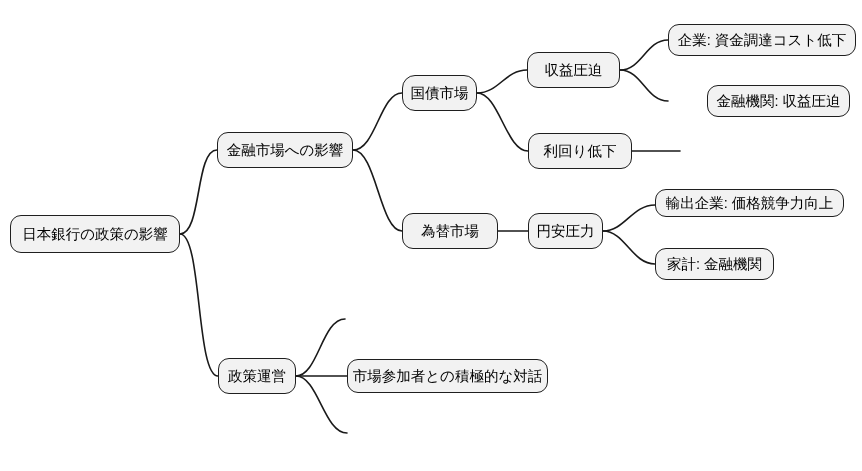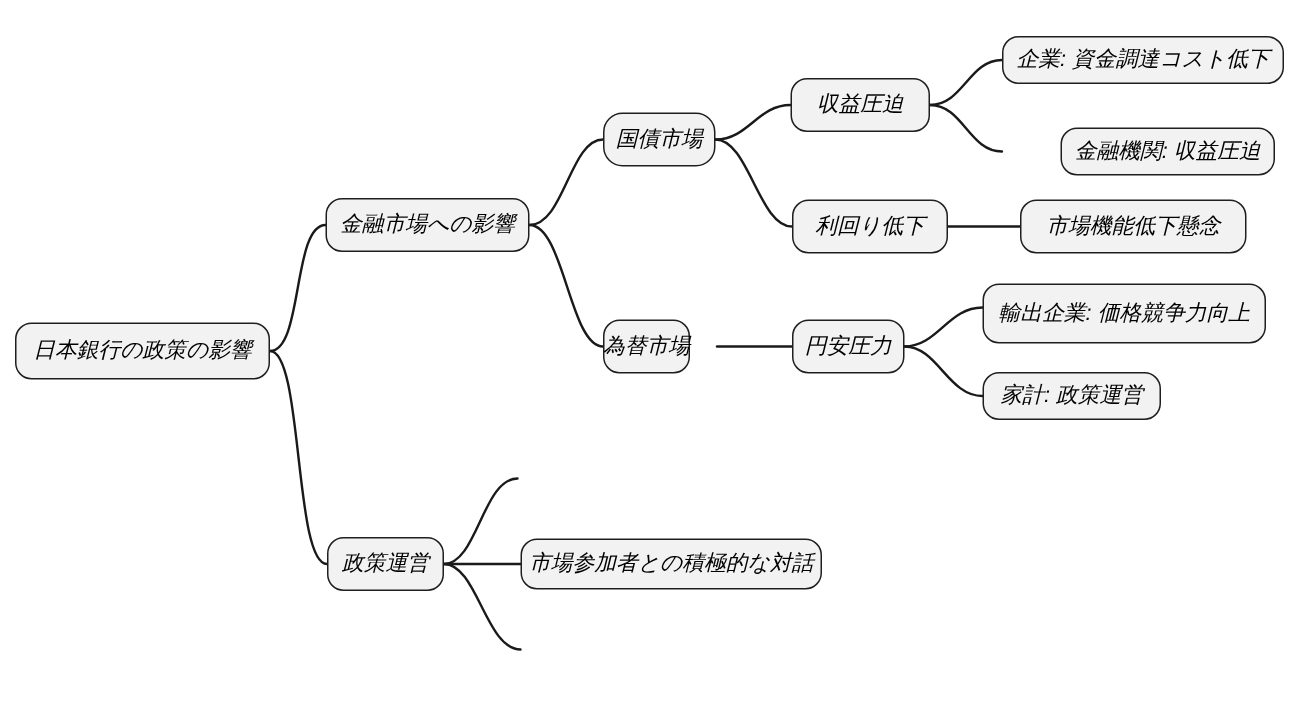--- a/index.html
+++ b/index.html
@@ -35,21 +35,20 @@
     border: 1.6px solid #1f1f1f;
     border-radius: 11px;
     display: flex;
     align-items: center;
     justify-content: center;
     font-size: 14.5px;
     color: #000000;
     white-space: nowrap;
     text-align: center;
     line-height: 1;
-    font-style: italic;
   }
 </style>
 </head>
 <body>
 
 <div class="canvas">
 
   <svg class="connector-layer" viewBox="0 0 862 471" xmlns="http://www.w3.org/2000/svg">
     <path d="M 180 234 C 202 234 195 150 217 150"></path>
     <path d="M 180 234 C 202 234 196 376 218 376"></path>
@@ -75,29 +74,28 @@
   <div class="node" style="left:402px; top:75px; width:75px; height:36px;border-radius:13px;">国債市場</div>
 
   <div class="node" style="left:527px; top:52px; width:93px; height:36px;">収益圧迫</div>
 
   <div class="node" style="left:668px; top:24px; width:188px; height:32px;">企業: 資金調達コスト低下</div>
 
   <div class="node" style="left:668px; top:85px; width:143px; height:32px;margin-left:39px;">金融機関: 収益圧迫</div>
 
   <div class="node" style="left:528px; top:133px; width:104px; height:36px;">利回り低下</div>
 
-  <div class="node" style="left:680px; top:133px; width:151px; height:36px;">市場機能低下懸念</div>
 
-  <div class="node" style="left:402px; top:213px; width:58px; height:36px;">為替市場</div>
+  <div class="node" style="left:402px; top:213px; width:96px; height:36px;">為替市場</div>
 
   <div class="node" style="left:528px; top:213px; width:75px; height:36px;">円安圧力</div>
 
-  <div class="node" style="left:655px; top:189px; width:189px; height:40px;">輸出企業: 価格競争力向上</div>
+  <div class="node" style="left:655px; top:189px; width:189px; height:28px;">輸出企業: 価格競争力向上</div>
 
-  <div class="node" style="left:655px; top:248px; width:119px; height:32px;">家計: 政策運営</div>
+  <div class="node" style="left:655px; top:248px; width:119px; height:32px;">家計: 金融機関</div>
 
   <div class="node" style="left:218px; top:358px; width:78px; height:36px;">政策運営</div>
 
 
   <div class="node" style="left:347px; top:359px; width:201px; height:34px;">市場参加者との積極的な対話</div>
 
 
 </div>
 
 </body></html>

